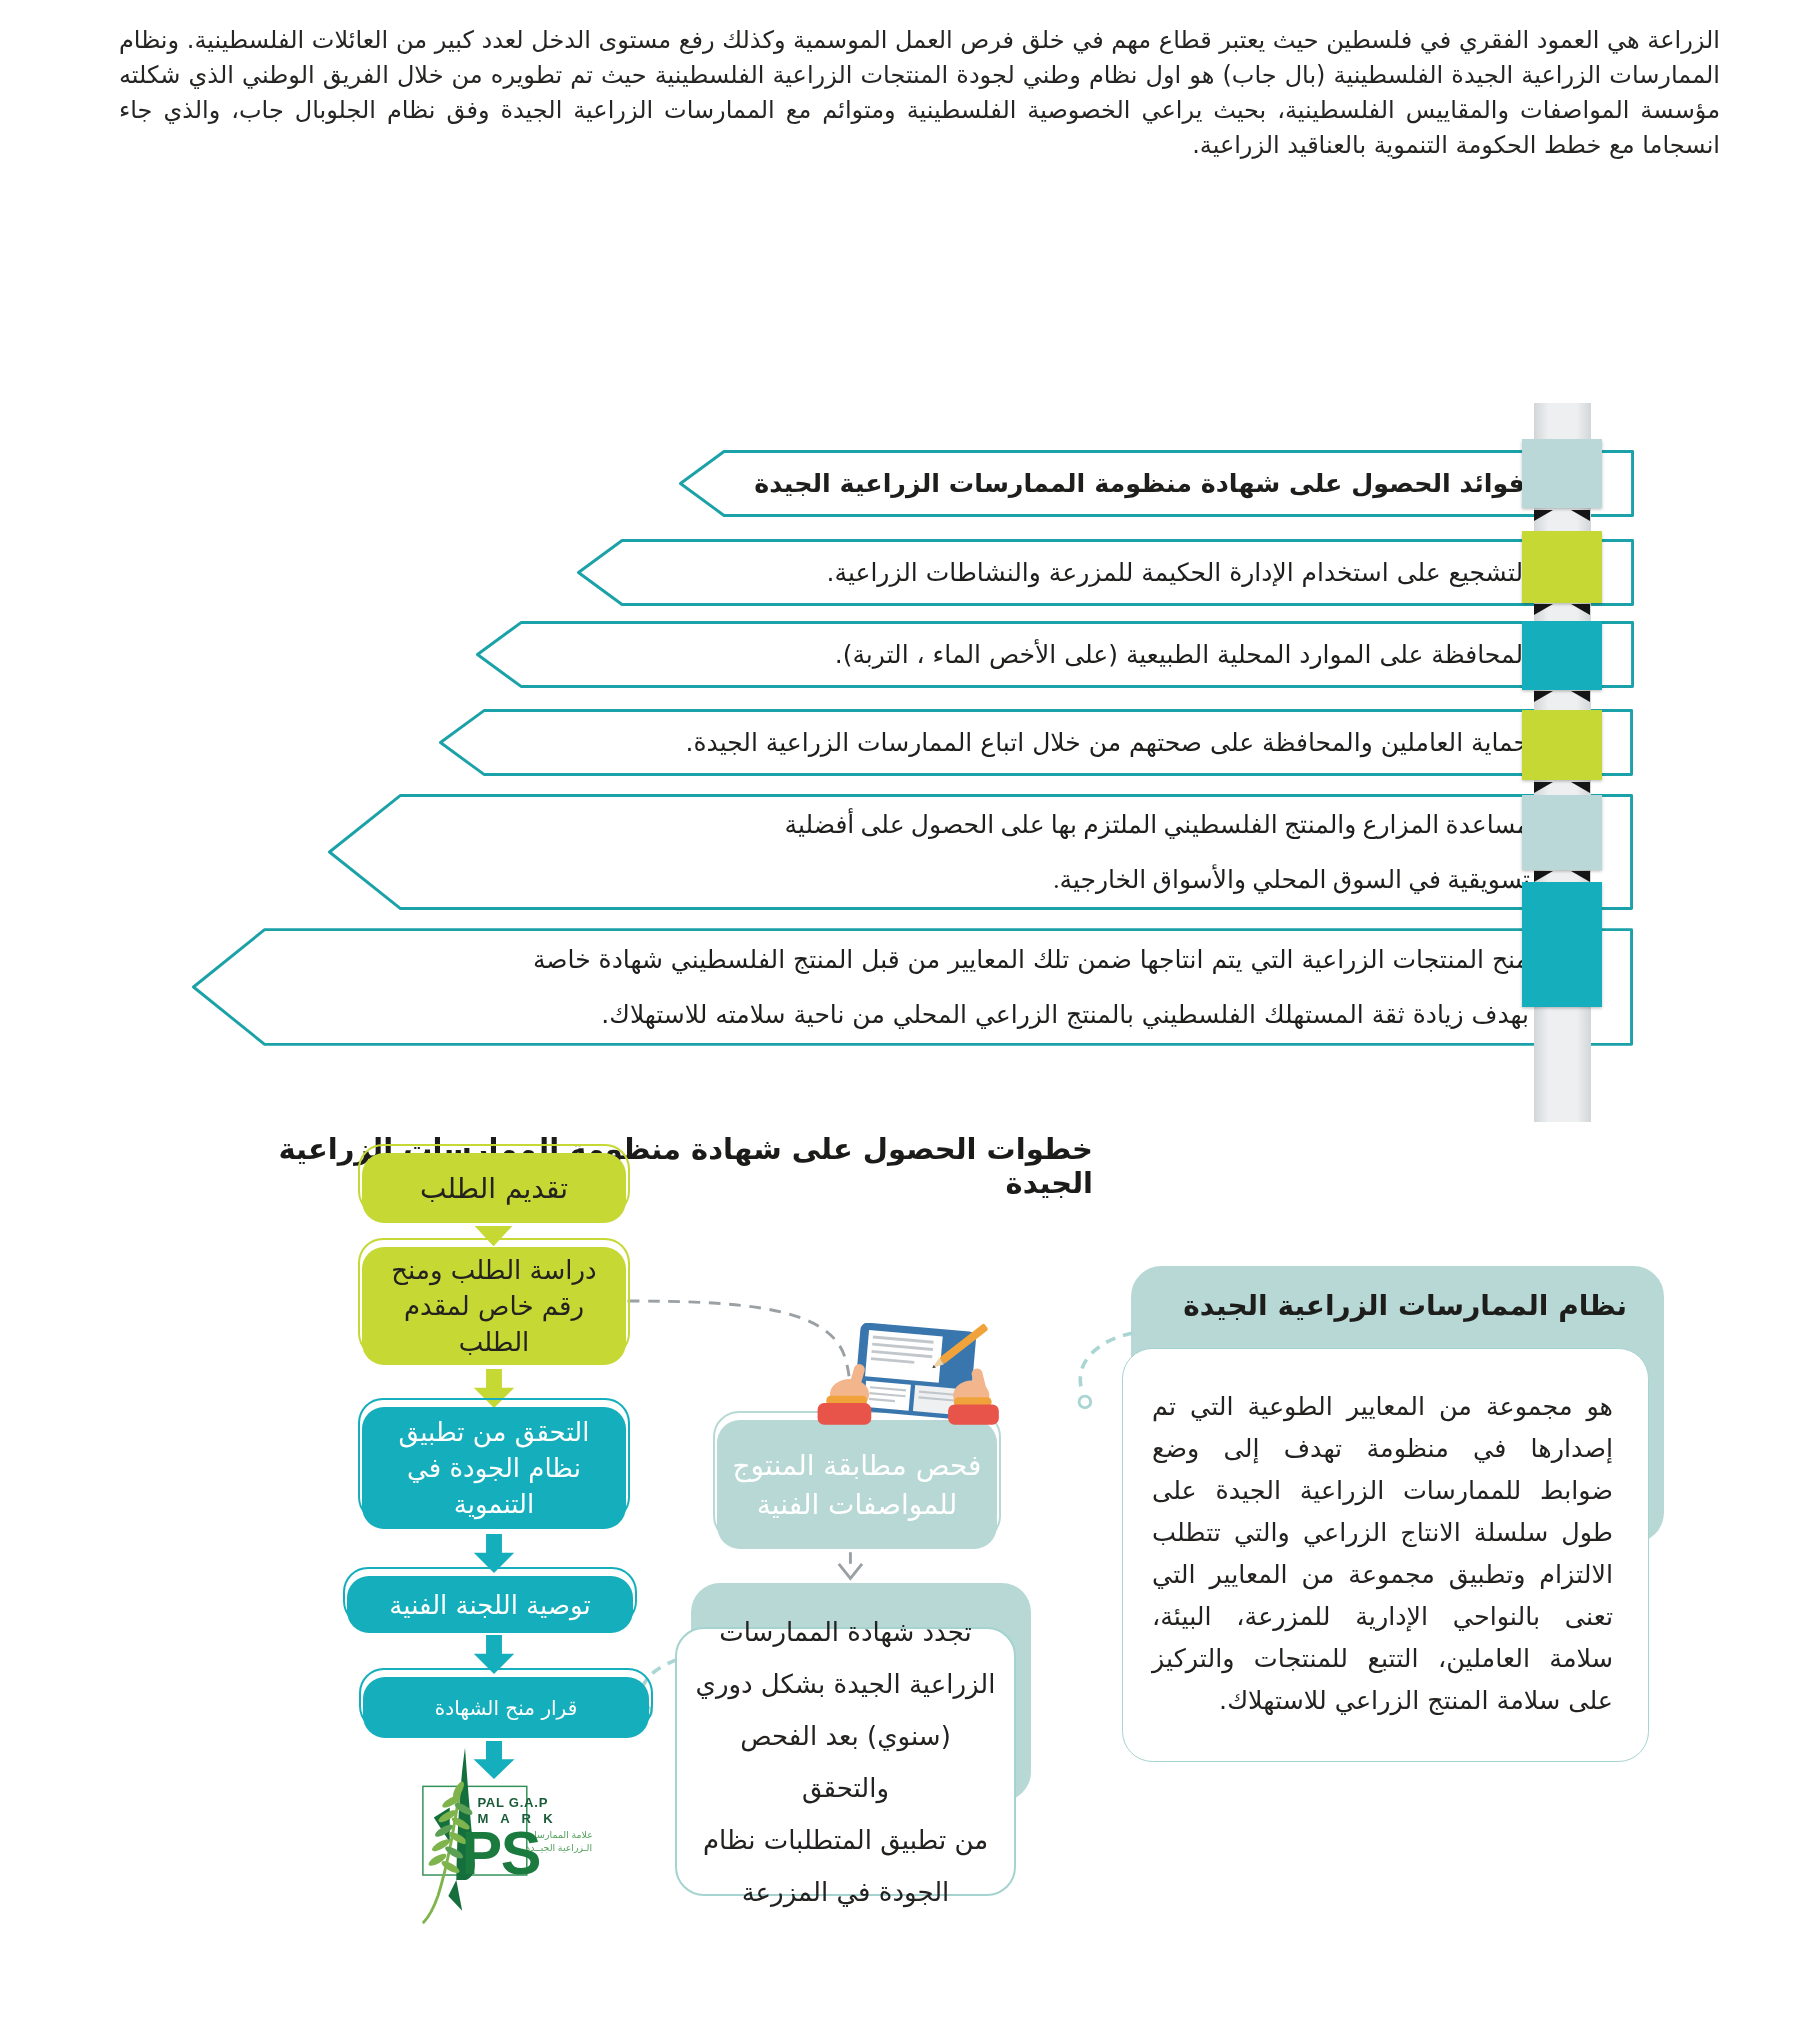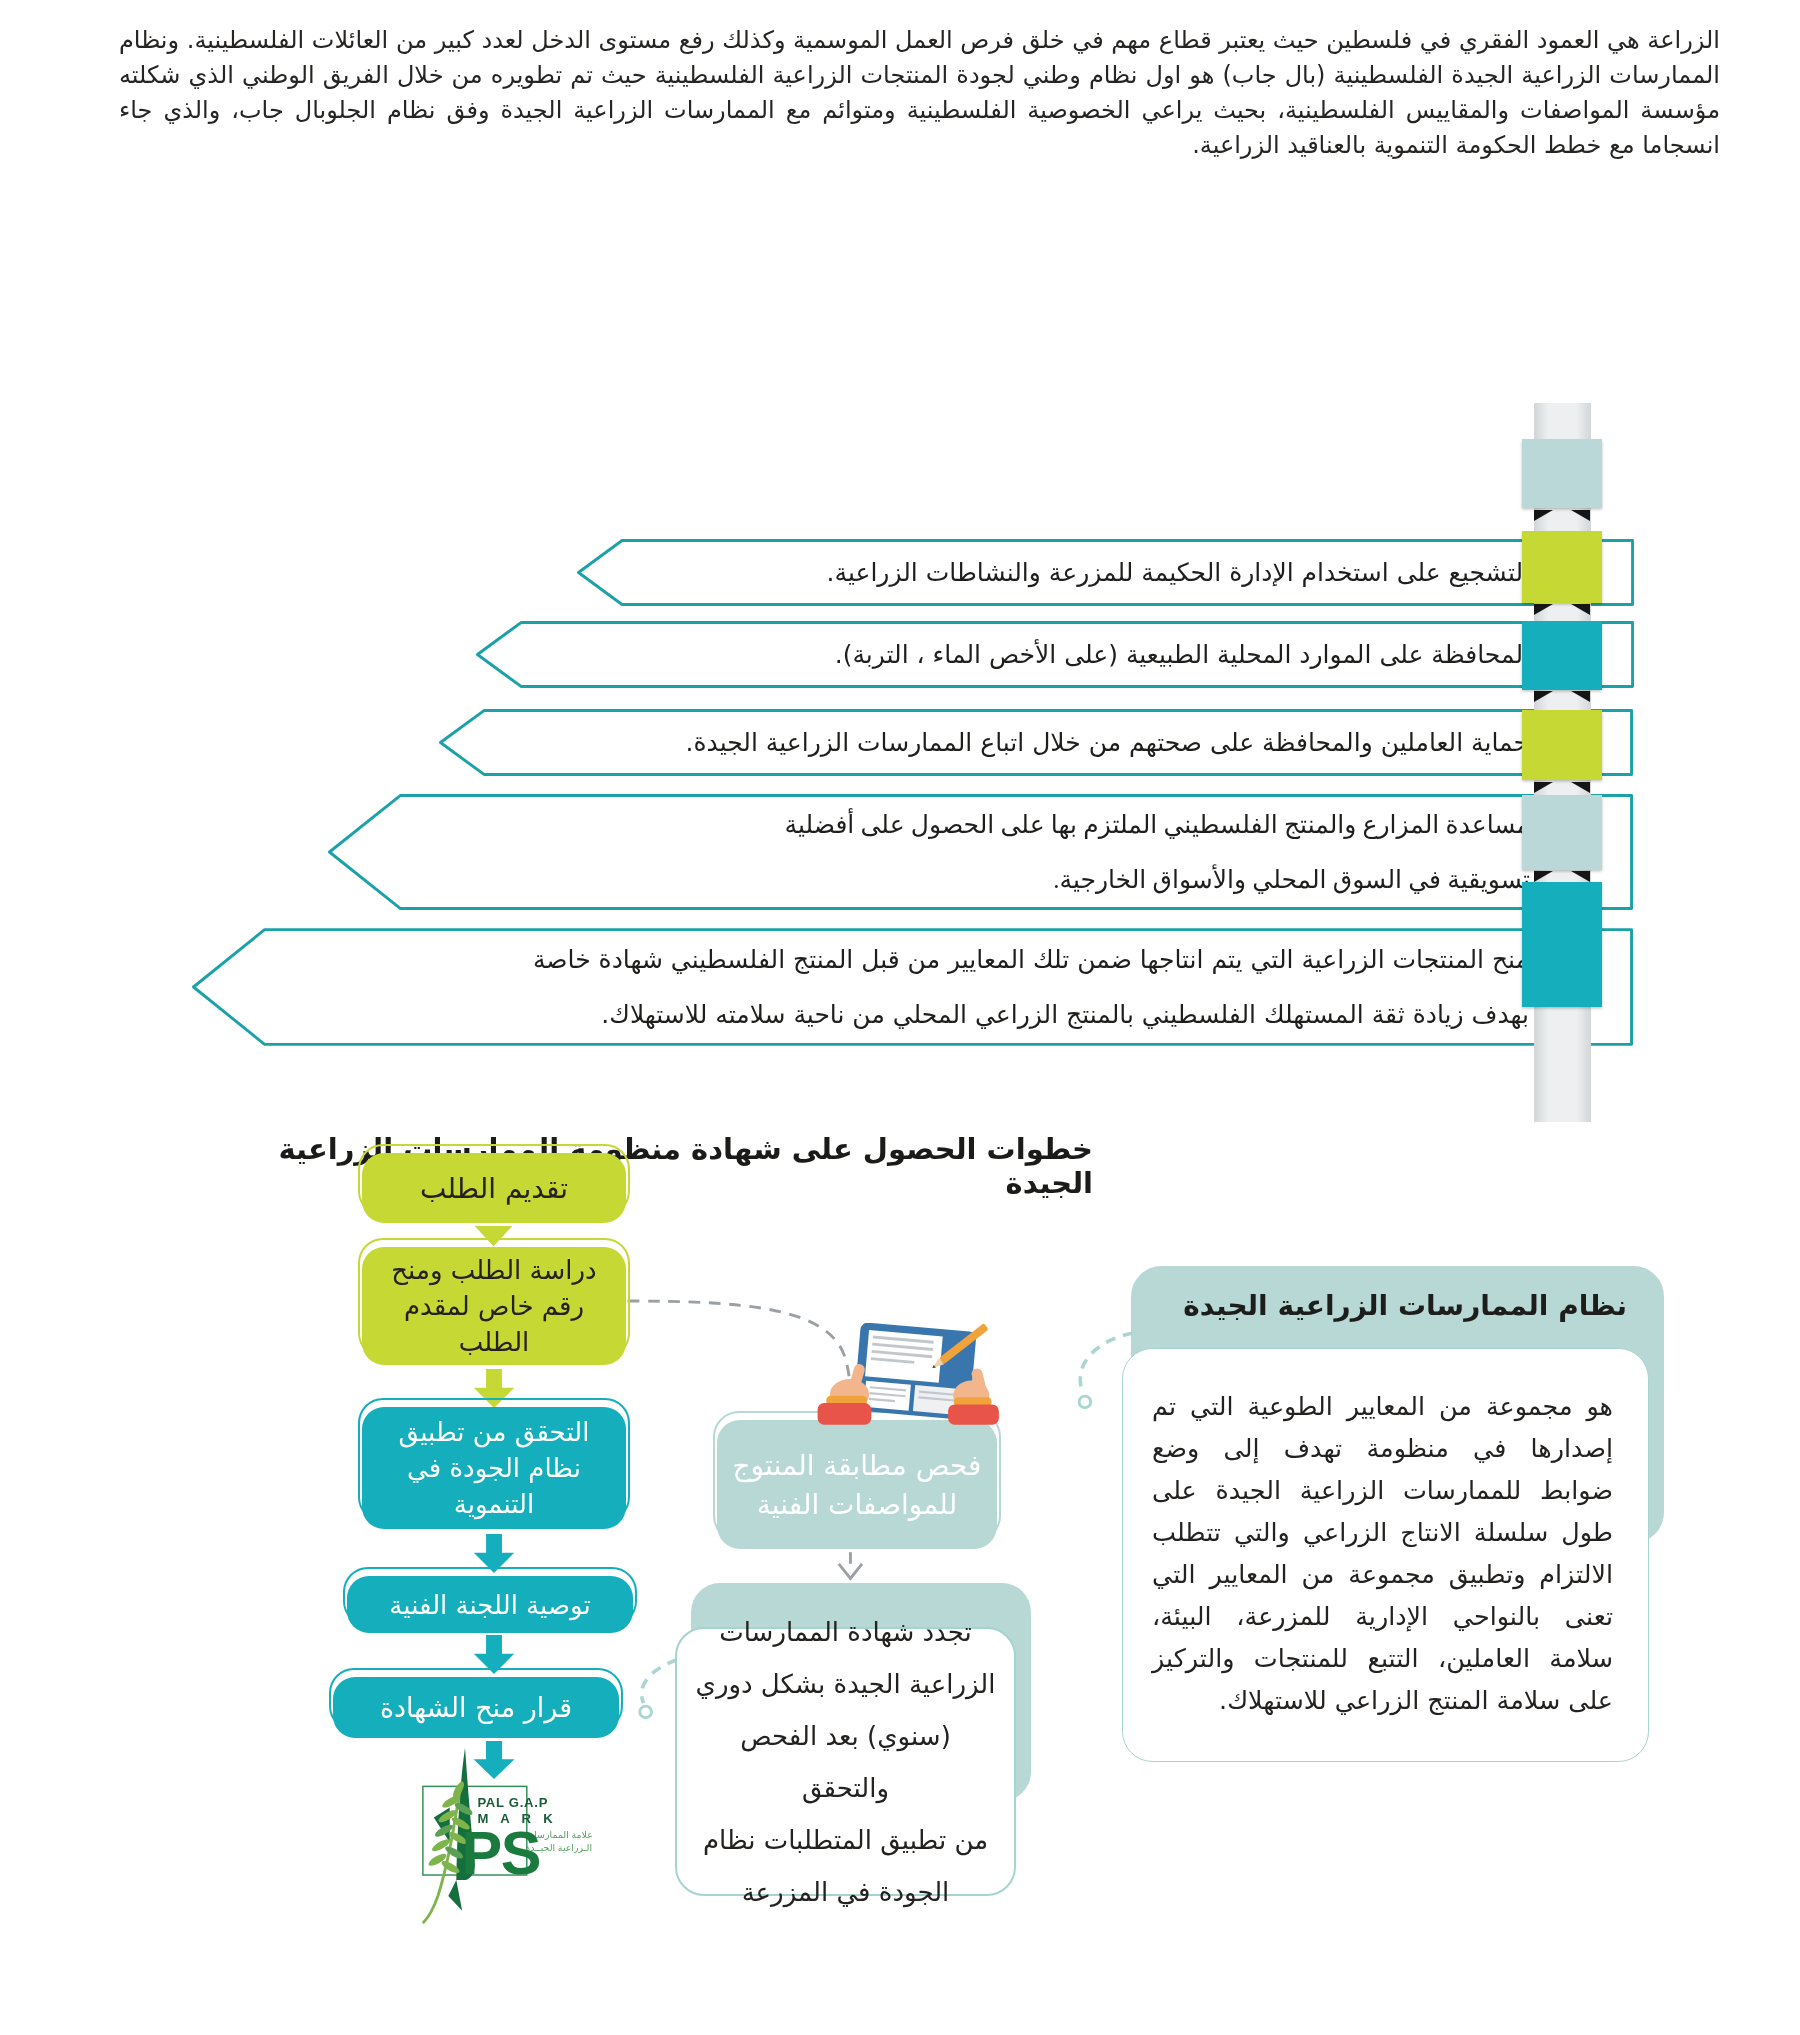--- a/index.html
+++ b/index.html
@@ -68,20 +68,26 @@
   .logo{position:absolute;z-index:2;}
   .logo text{font-family:"Liberation Sans","DejaVu Sans",sans-serif;}
 </style>
 </head>
 <body>
 
 <div class="page">
 
   <p class="intro">الزراعة هي العمود الفقري في فلسطين حيث يعتبر قطاع مهم في خلق فرص العمل الموسمية وكذلك رفع مستوى الدخل لعدد كبير من العائلات الفلسطينية. ونظام الممارسات الزراعية الجيدة الفلسطينية (بال جاب) هو اول نظام وطني لجودة المنتجات الزراعية الفلسطينية حيث تم تطويره من خلال الفريق الوطني الذي شكلته مؤسسة المواصفات والمقاييس الفلسطينية، بحيث يراعي الخصوصية الفلسطينية ومتوائم مع الممارسات الزراعية الجيدة وفق نظام الجلوبال جاب، والذي جاء انسجاما مع خطط الحكومة التنموية بالعناقيد الزراعية.</p>
 
+  <div class="banner head" style="left:679px;top:450px;width:955px;height:67px;">
+    <svg width="955" height="67" viewBox="0 0 1315 92">
+      <polygon points="62,2 1313,2 1313,90 62,90 2,46" fill="#fff" style="stroke:var(--teal-outline)" stroke-width="4" stroke-linejoin="round"></polygon>
+    </svg>
+    <div class="banner-text">فوائد الحصول على شهادة منظومة الممارسات الزراعية الجيدة</div>
+  </div>
 
   <div class="banner" style="left:577px;top:539px;width:1057px;height:67px;">
     <svg width="1057" height="67" viewBox="0 0 1455 92">
       <polygon points="62,2 1453,2 1453,90 62,90 2,46" fill="#fff" style="stroke:var(--teal-outline)" stroke-width="4" stroke-linejoin="round"></polygon>
     </svg>
     <div class="banner-text">التشجيع على استخدام الإدارة الحكيمة للمزرعة والنشاطات الزراعية.</div>
   </div>
 
   <div class="banner" style="left:476px;top:621px;width:1158px;height:67px;">
     <svg width="1158" height="67" viewBox="0 0 1595 92">
@@ -156,21 +162,21 @@
   <svg class="flow-arrow" style="left:472px;top:1534px;" width="44" height="39" viewBox="0 0 60 54">
     <polygon points="30,54 2,26 19,26 19,0 41,0 41,26 58,26" style="fill:var(--teal-fill)"></polygon>
   </svg>
 
   <div class="flow-box teal" style="left:347px;top:1576px;width:286px;height:57px;font-size:26px;">توصية اللجنة الفنية</div>
 
   <svg class="flow-arrow" style="left:472px;top:1635px;" width="44" height="39" viewBox="0 0 60 54">
     <polygon points="30,54 2,26 19,26 19,0 41,0 41,26 58,26" style="fill:var(--teal-fill)"></polygon>
   </svg>
 
-  <div class="flow-box teal" style="left:333px;top:1677px;width:286px;height:61px;font-size:27px;">قرار منح الشهادة</div>
+  <div class="flow-box teal" style="left:363px;top:1677px;width:286px;height:61px;font-size:20px;">قرار منح الشهادة</div>
 
   <svg class="flow-arrow" style="left:472px;top:1741px;" width="44" height="38" viewBox="0 0 60 52">
     <polygon points="30,52 2,25 19,25 19,0 41,0 41,25 58,25" style="fill:var(--teal-fill)"></polygon>
   </svg>
 
   <svg class="illus" style="left:806px;top:1323px;" width="203" height="102" viewBox="0 0 280 140">
     <g transform="rotate(5 160 70)">
       <rect x="70" y="6" width="160" height="122" rx="10" fill="#3A76AE"></rect>
       <rect x="82" y="16" width="102" height="64" fill="#fff"></rect>
       <rect x="88" y="23" width="84" height="4" fill="#C2C7CC"></rect>

